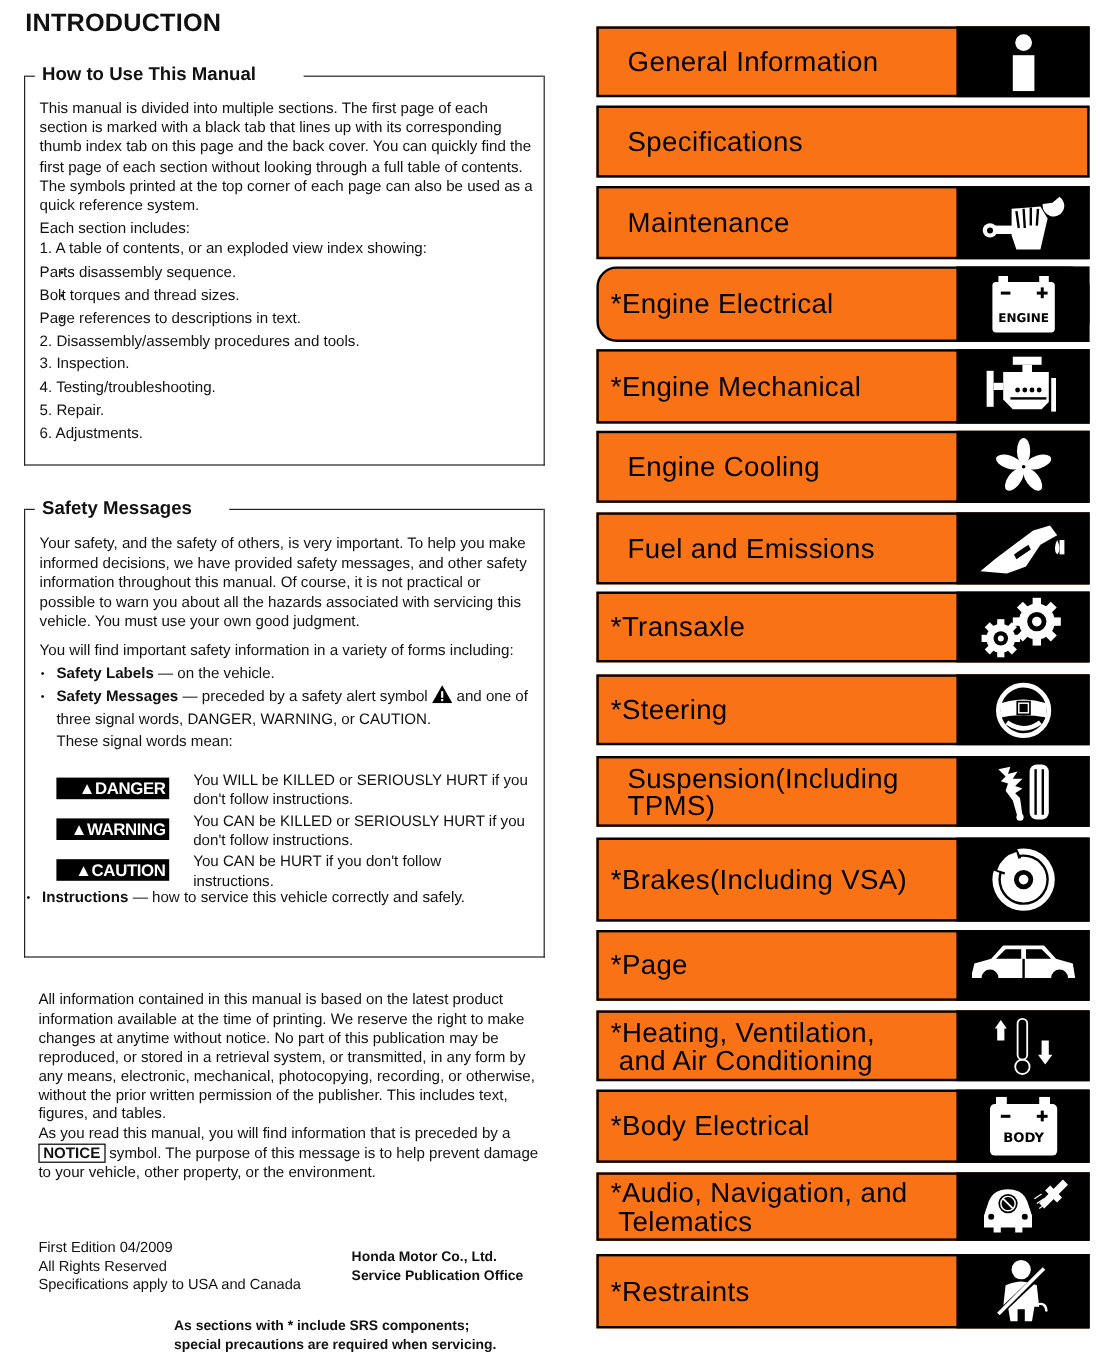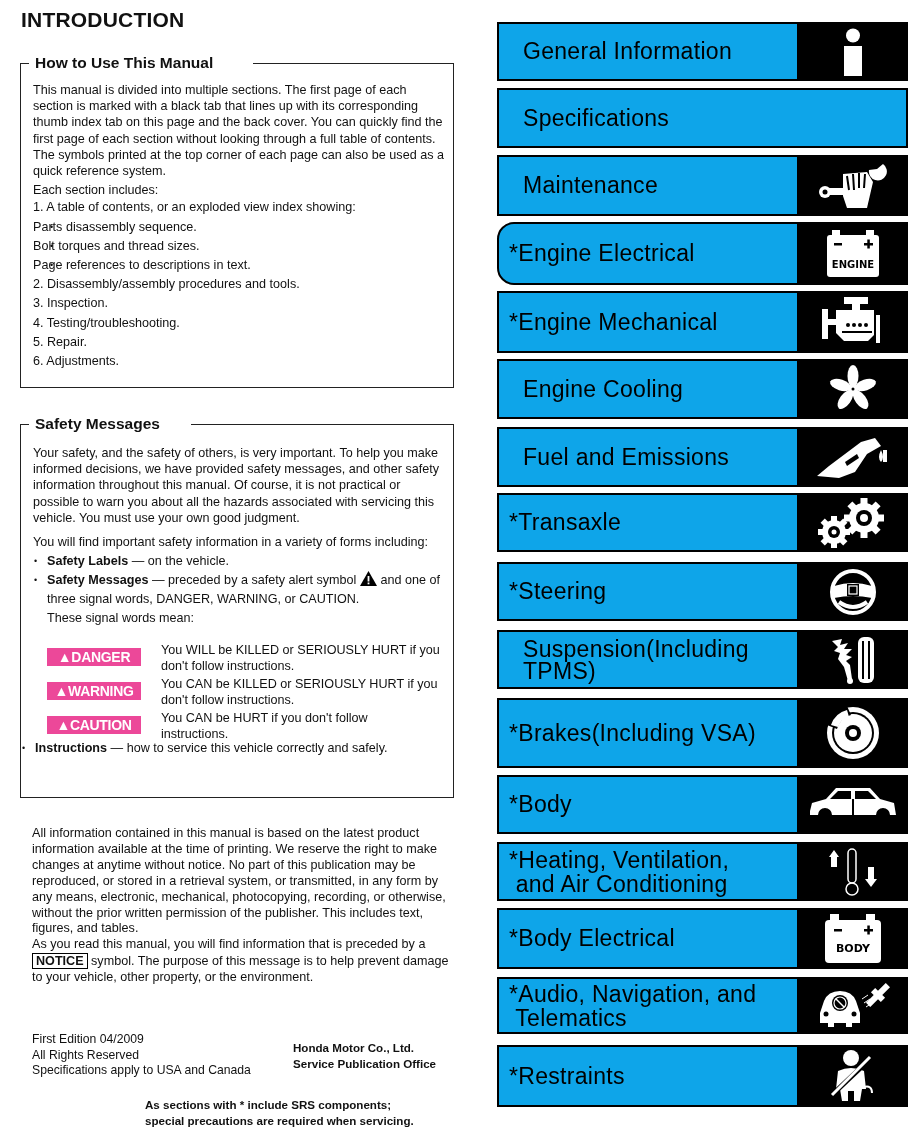--- a/index.html
+++ b/index.html
@@ -15,31 +15,31 @@
   .content p { margin:0; }
   .lst { margin:0; padding:0; list-style:none; }
   .lst li { margin:0; padding:0; line-height:19.2px; }
   .sub { padding-left:28px; position:relative; }
   .sub:before { content:"•"; position:absolute; left:17px; font-size:9px; }
   .bul { position:relative; padding-left:14px; }
   .bul:before { content:"•"; position:absolute; left:1px; font-size:9px; }
   b { font-weight:bold; }
 
   .sig-row { position:relative; height:34px; }
-  .badge { position:absolute; left:14px; top:6px; background:#ec4899; color:#fff; font-weight:bold;
-           font-size:14px; padding:1px 3px; letter-spacing:-0.3px; width:88px; text-align:center; }
+  .badge { position:absolute; left:14px; top:6px; background:#000000; color:#fff; font-weight:bold;
+           font-size:14px; padding:1px 3px; letter-spacing:-0.3px; width:88px; text-align:right; }
   .sig-text { position:absolute; left:128px; top:0; font-size:12.6px; line-height:16px; }
 
   .foot { position:absolute; left:32px; top:826px; width:420px; font-size:12.6px; line-height:15.9px; }
   .notice-box { display:inline-block; border:1.3px solid #000; font-weight:bold; padding:0 3px; line-height:14px; }
   .edition { position:absolute; left:32px; top:1032px; font-size:12.2px; line-height:15.5px; }
   .honda { position:absolute; left:293px; top:1040px; font-size:11.6px; line-height:15.5px; font-weight:bold; }
   .srs { position:absolute; left:145px; top:1097px; font-size:11.6px; line-height:15.5px; font-weight:bold; }
 
-  .tab { position:absolute; left:497px; width:411px; border:2px solid #000; box-sizing:border-box; background:#0ea5e9; }
+  .tab { position:absolute; left:497px; width:411px; border:2px solid #000; box-sizing:border-box; background:#f97316; }
   .tab .lbl { position:absolute; left:24px; top:0; bottom:0; display:flex; align-items:center;
               font-size:23px; line-height:23px; color:#000; letter-spacing:0.3px; }
   .tab .lbl.star { left:10px; }
   .tab .lbl.two { white-space:pre; }
   .tab .icon { position:absolute; right:-2px; top:-2px; bottom:-2px; width:111px; background:#000;
                display:flex; align-items:center; justify-content:center; }
   .icon svg { display:block; }
   .specs-txt { color:#fff; font-weight:bold; font-size:30px; letter-spacing:-0.5px; transform:scaleX(0.82); font-family:"DejaVu Sans", sans-serif; }
 </style>
 </head>
@@ -273,21 +273,21 @@
         <circle cx="28" cy="28" r="21" fill="#000"></circle>
         <circle cx="28" cy="28" r="19" fill="#fff"></circle>
         <circle cx="28" cy="28" r="8" fill="#000"></circle>
           <circle cx="28" cy="28" r="4" fill="#fff"></circle>
         <path d="M2 20 A27 27 0 0 1 22 1 L26 10 A18 18 0 0 0 12 24 Z" fill="#000"></path>
         <path d="M6 20 A23 23 0 0 1 22 5 L24 12 A16 16 0 0 0 13 22 Z" fill="#fff"></path>
       </svg>
     </div>
   </div>
   <div class="tab" style="top:775px;height:59px;">
-    <div class="lbl star">*Body</div>
+    <div class="lbl star">*Page</div>
     <div class="icon">
       <svg width="90" height="40" viewBox="0 0 90 40">
         <path d="M2 26 L4 18 L18 14 L28 3 L62 3 L72 14 L86 18 L88 30 L82 30 A7 7 0 0 0 68 30 L24 30 A7 7 0 0 0 10 30 L2 30 Z" fill="#fff"></path>
         <path d="M22 14 L30 6 L43 6 L43 14 Z" fill="#000"></path>
           <path d="M47 6 L60 6 L68 14 L47 14 Z" fill="#000"></path>
         <rect x="44" y="14" width="2" height="16" fill="#000"></rect>
       </svg>
     </div>
   </div>
   <div class="tab" style="top:842px;height:59px;">

